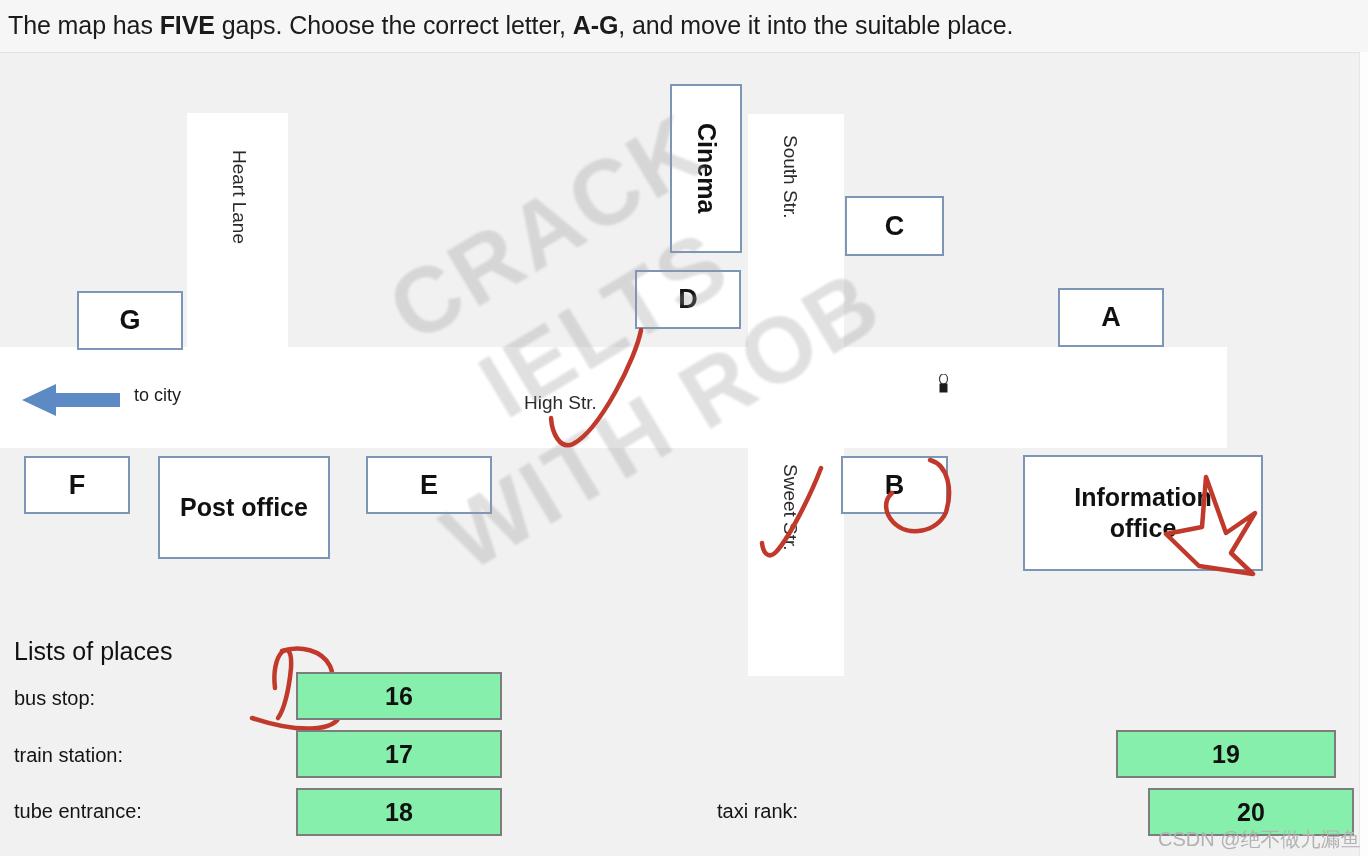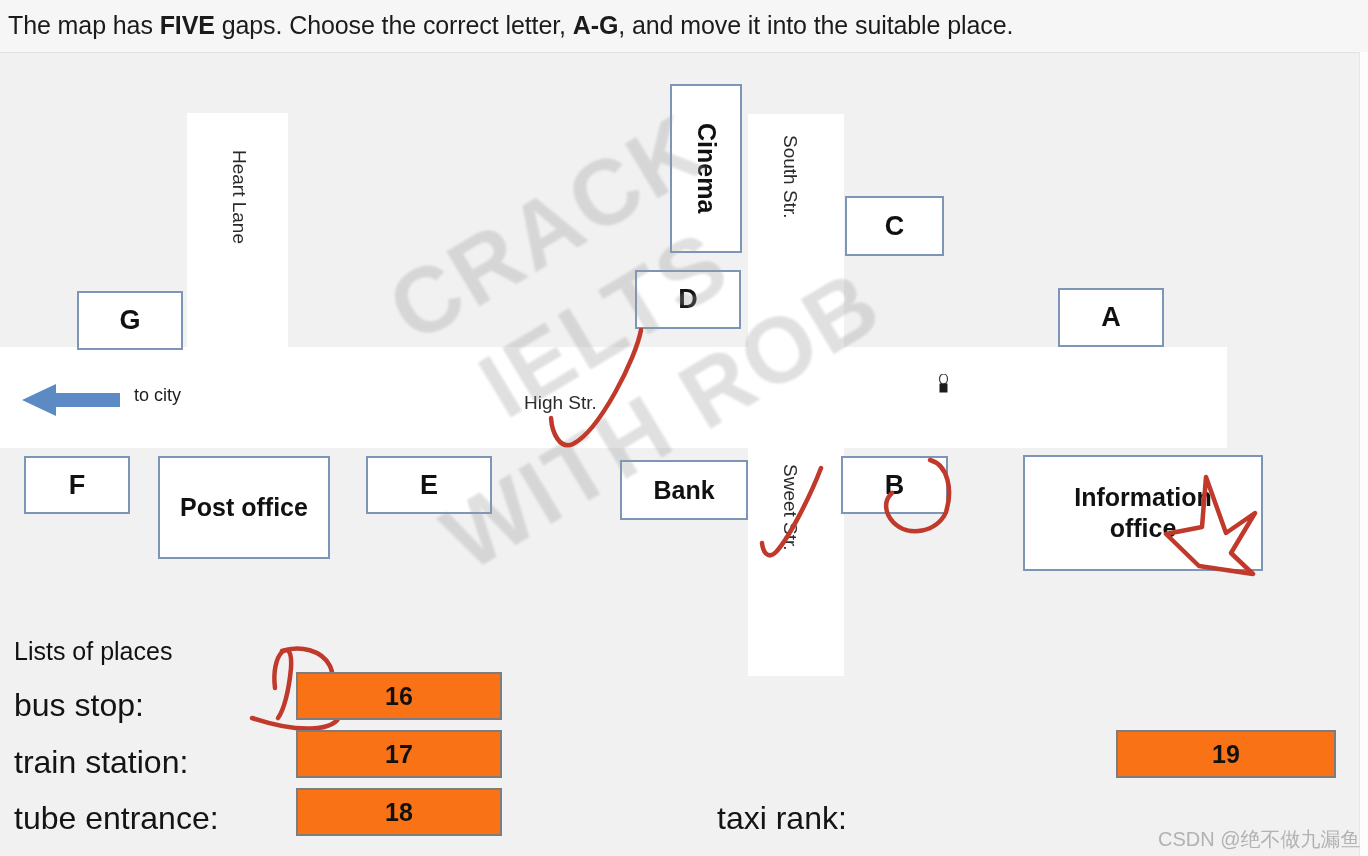--- a/index.html
+++ b/index.html
@@ -132,27 +132,27 @@
   
   #lists-title {
     position: absolute;
     left: 14px; top: 637px;
     font-size: 25px;
     font-weight: normal;
     color: #111111;
   }
   .list-label {
     position: absolute;
-    font-size: 32px;
+    font-size: 20px;
     color: #141414;
     white-space: nowrap;
   }
   .answer-box {
     position: absolute;
-    background: #f97316;
+    background: #86efac;
     border: 2px solid #7d7d7d;
     box-sizing: border-box;
     display: flex;
     align-items: center;
     justify-content: center;
     font-size: 25px;
     font-weight: bold;
     color: #111111;
   }
 
@@ -198,21 +198,20 @@
   <div class="box letter" style="left:1058px; top:288px; width:106px; height:59px;">A</div>
 
   <div class="box letter" style="left:24px; top:456px; width:106px; height:58px;">F</div>
 
   <div class="box letter" style="left:366px; top:456px; width:126px; height:58px;">E</div>
 
   <div class="box letter" style="left:841px; top:456px; width:107px; height:58px;">B</div>
 
   <div class="box place vert" style="left:670px; top:84px; width:72px; height:169px;">Cinema</div>
 
-  <div class="box place" style="left:620px; top:460px; width:128px; height:60px;">Bank</div>
 
   <div class="box place" style="left:158px; top:456px; width:172px; height:103px;">Post office</div>
 
   <div class="box place" style="left:1023px; top:455px; width:240px; height:116px; padding:0 14px;">Information office</div>
 
   <div id="watermark"><span>CRACK IELTS</span><br><span>WITH ROB</span></div>
 
   <svg id="ink" viewBox="0 0 1368 856">
 
     <path d="M641,330 C636,358 600,430 573,444 C560,450 552,433 551,418" fill="none" stroke="#c0392b" stroke-width="4.5" stroke-linecap="round"></path>
@@ -239,16 +238,17 @@
 
   <div class="list-label" style="left:14px; top:744px;">train station:</div>
   <div class="answer-box" style="left:296px; top:730px; width:206px; height:48px;">17</div>
 
   <div class="list-label" style="left:14px; top:800px;">tube entrance:</div>
   <div class="answer-box" style="left:296px; top:788px; width:206px; height:48px;">18</div>
 
   <div class="answer-box" style="left:1116px; top:730px; width:220px; height:48px;">19</div>
 
   <div class="list-label" style="left:717px; top:800px;">taxi rank:</div>
+  <div class="answer-box" style="left:1148px; top:788px; width:206px; height:48px;">20</div>
 
   <div id="csdn-watermark">CSDN @绝不做九漏鱼</div>
 
 </div>
 
 </body></html>

